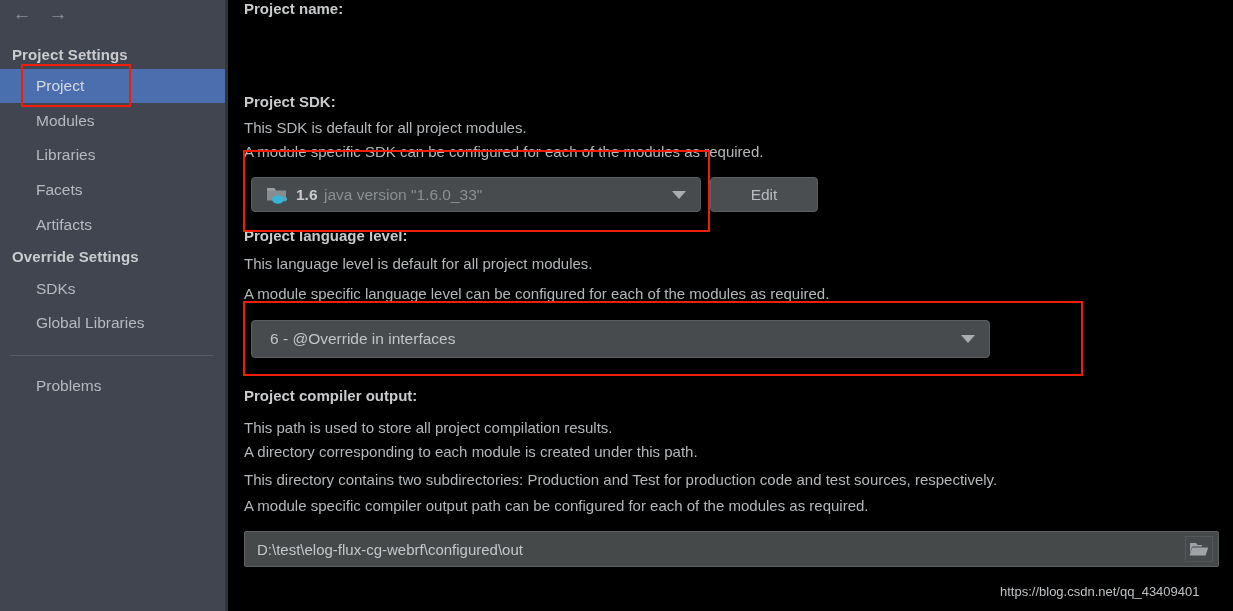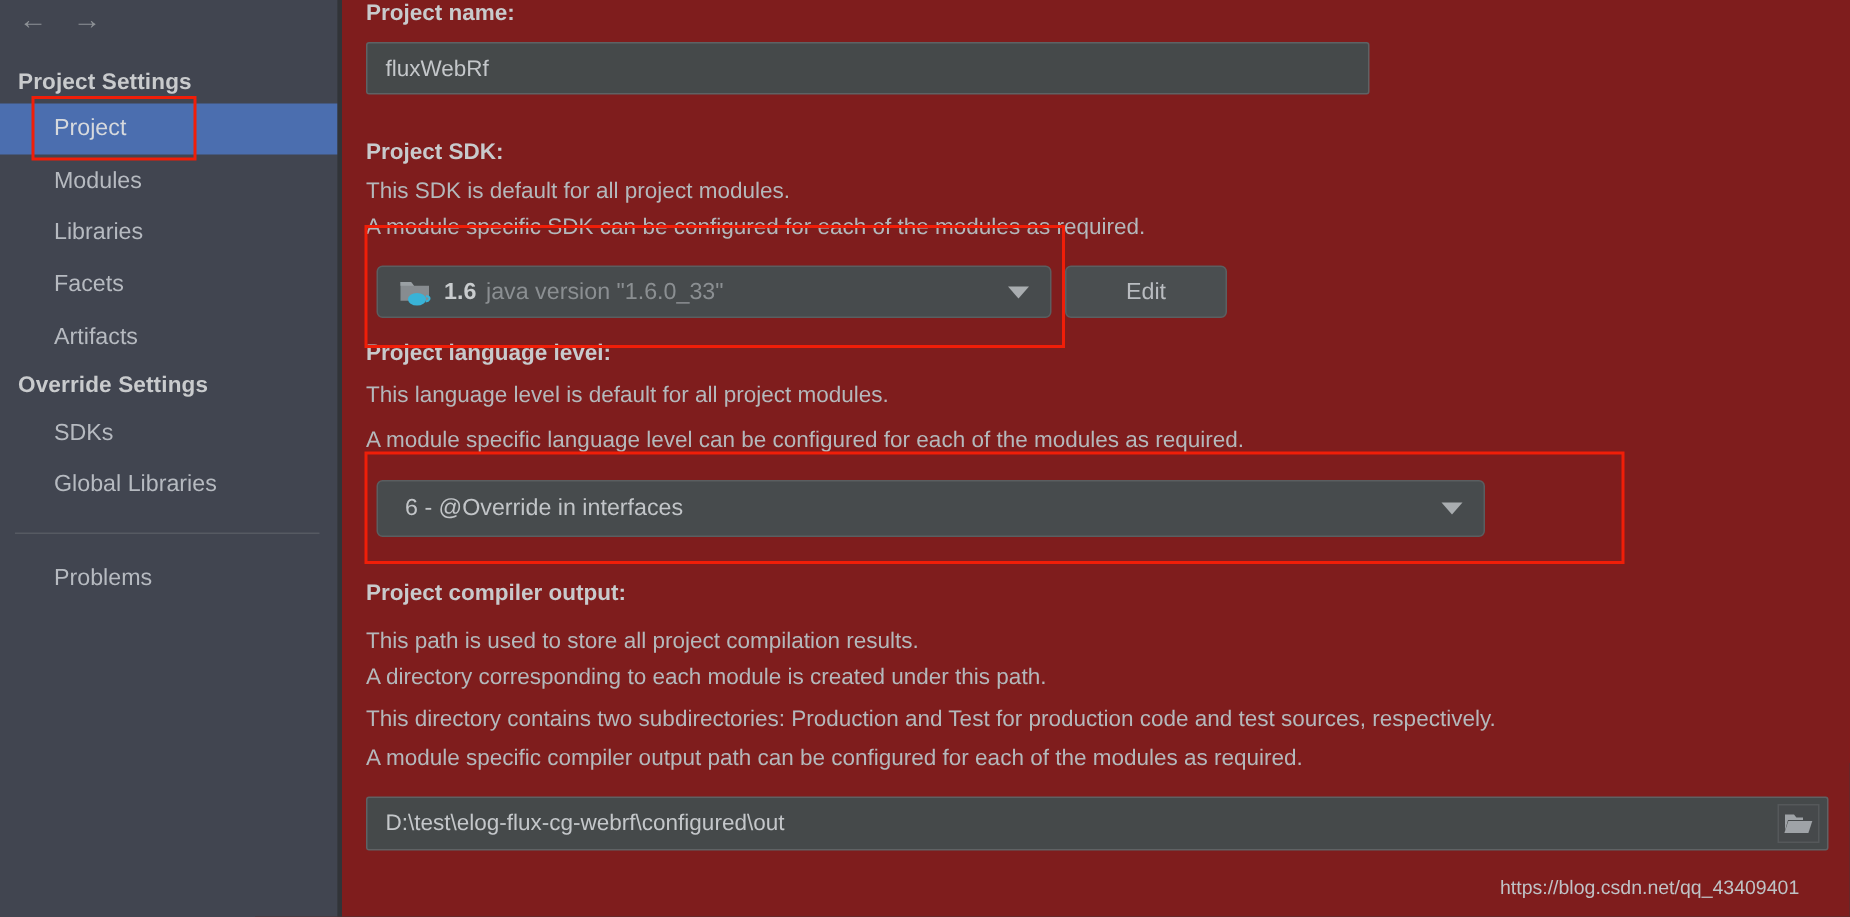--- a/index.html
+++ b/index.html
@@ -97,21 +97,21 @@
     box-sizing: border-box;
     pointer-events: none;
     background: transparent;
   }
 
   
   #main {
     position: absolute;
     left: 228px; top: 0;
     width: 1005px; height: 611px;
-    background: #7f1d1d;
+    background: #000000;
   }
 
   .section-title {
     position: absolute;
     font-size: 15px;
     font-weight: bold;
     color: #c8cacc;
     white-space: nowrap;
   }
   .desc-line {
@@ -270,23 +270,20 @@
   <div class="side-item" style="top:369px;">
     <span class="side-label">Problems</span>
   </div>
 </div>
 <div id="sidebar-divider-right"></div>
 
 <div id="main">
 
   <div class="section-title" style="left:16px; top:0px;">Project name:</div>
 
-  <div class="textfield" id="project-name-field" style="left:16px; top:28px; width:669px; height:35px;">
-    <span class="fieldtext">fluxWebRf</span>
-  </div>
 
   <div class="section-title" style="left:16px; top:93px;">Project SDK:</div>
   <div class="desc-line" style="left:16px; top:119px;">This SDK is default for all project modules.</div>
   <div class="desc-line" style="left:16px; top:143px;">A module specific SDK can be configured for each of the modules as required.</div>
 
   <div class="combobox" id="sdk-combo" style="left:23px; top:177px; width:450px; height:35px;">
     <span class="sdk-icon">
       <svg width="22" height="20" viewBox="0 0 22 20">
         <path d="M1 3 h7 l2 2.5 h10 v10 h-19 z" fill="#878c90"></path>
         <path d="M1 3 h7 l2 2.5 h-9 z" fill="#9aa0a4"></path>

